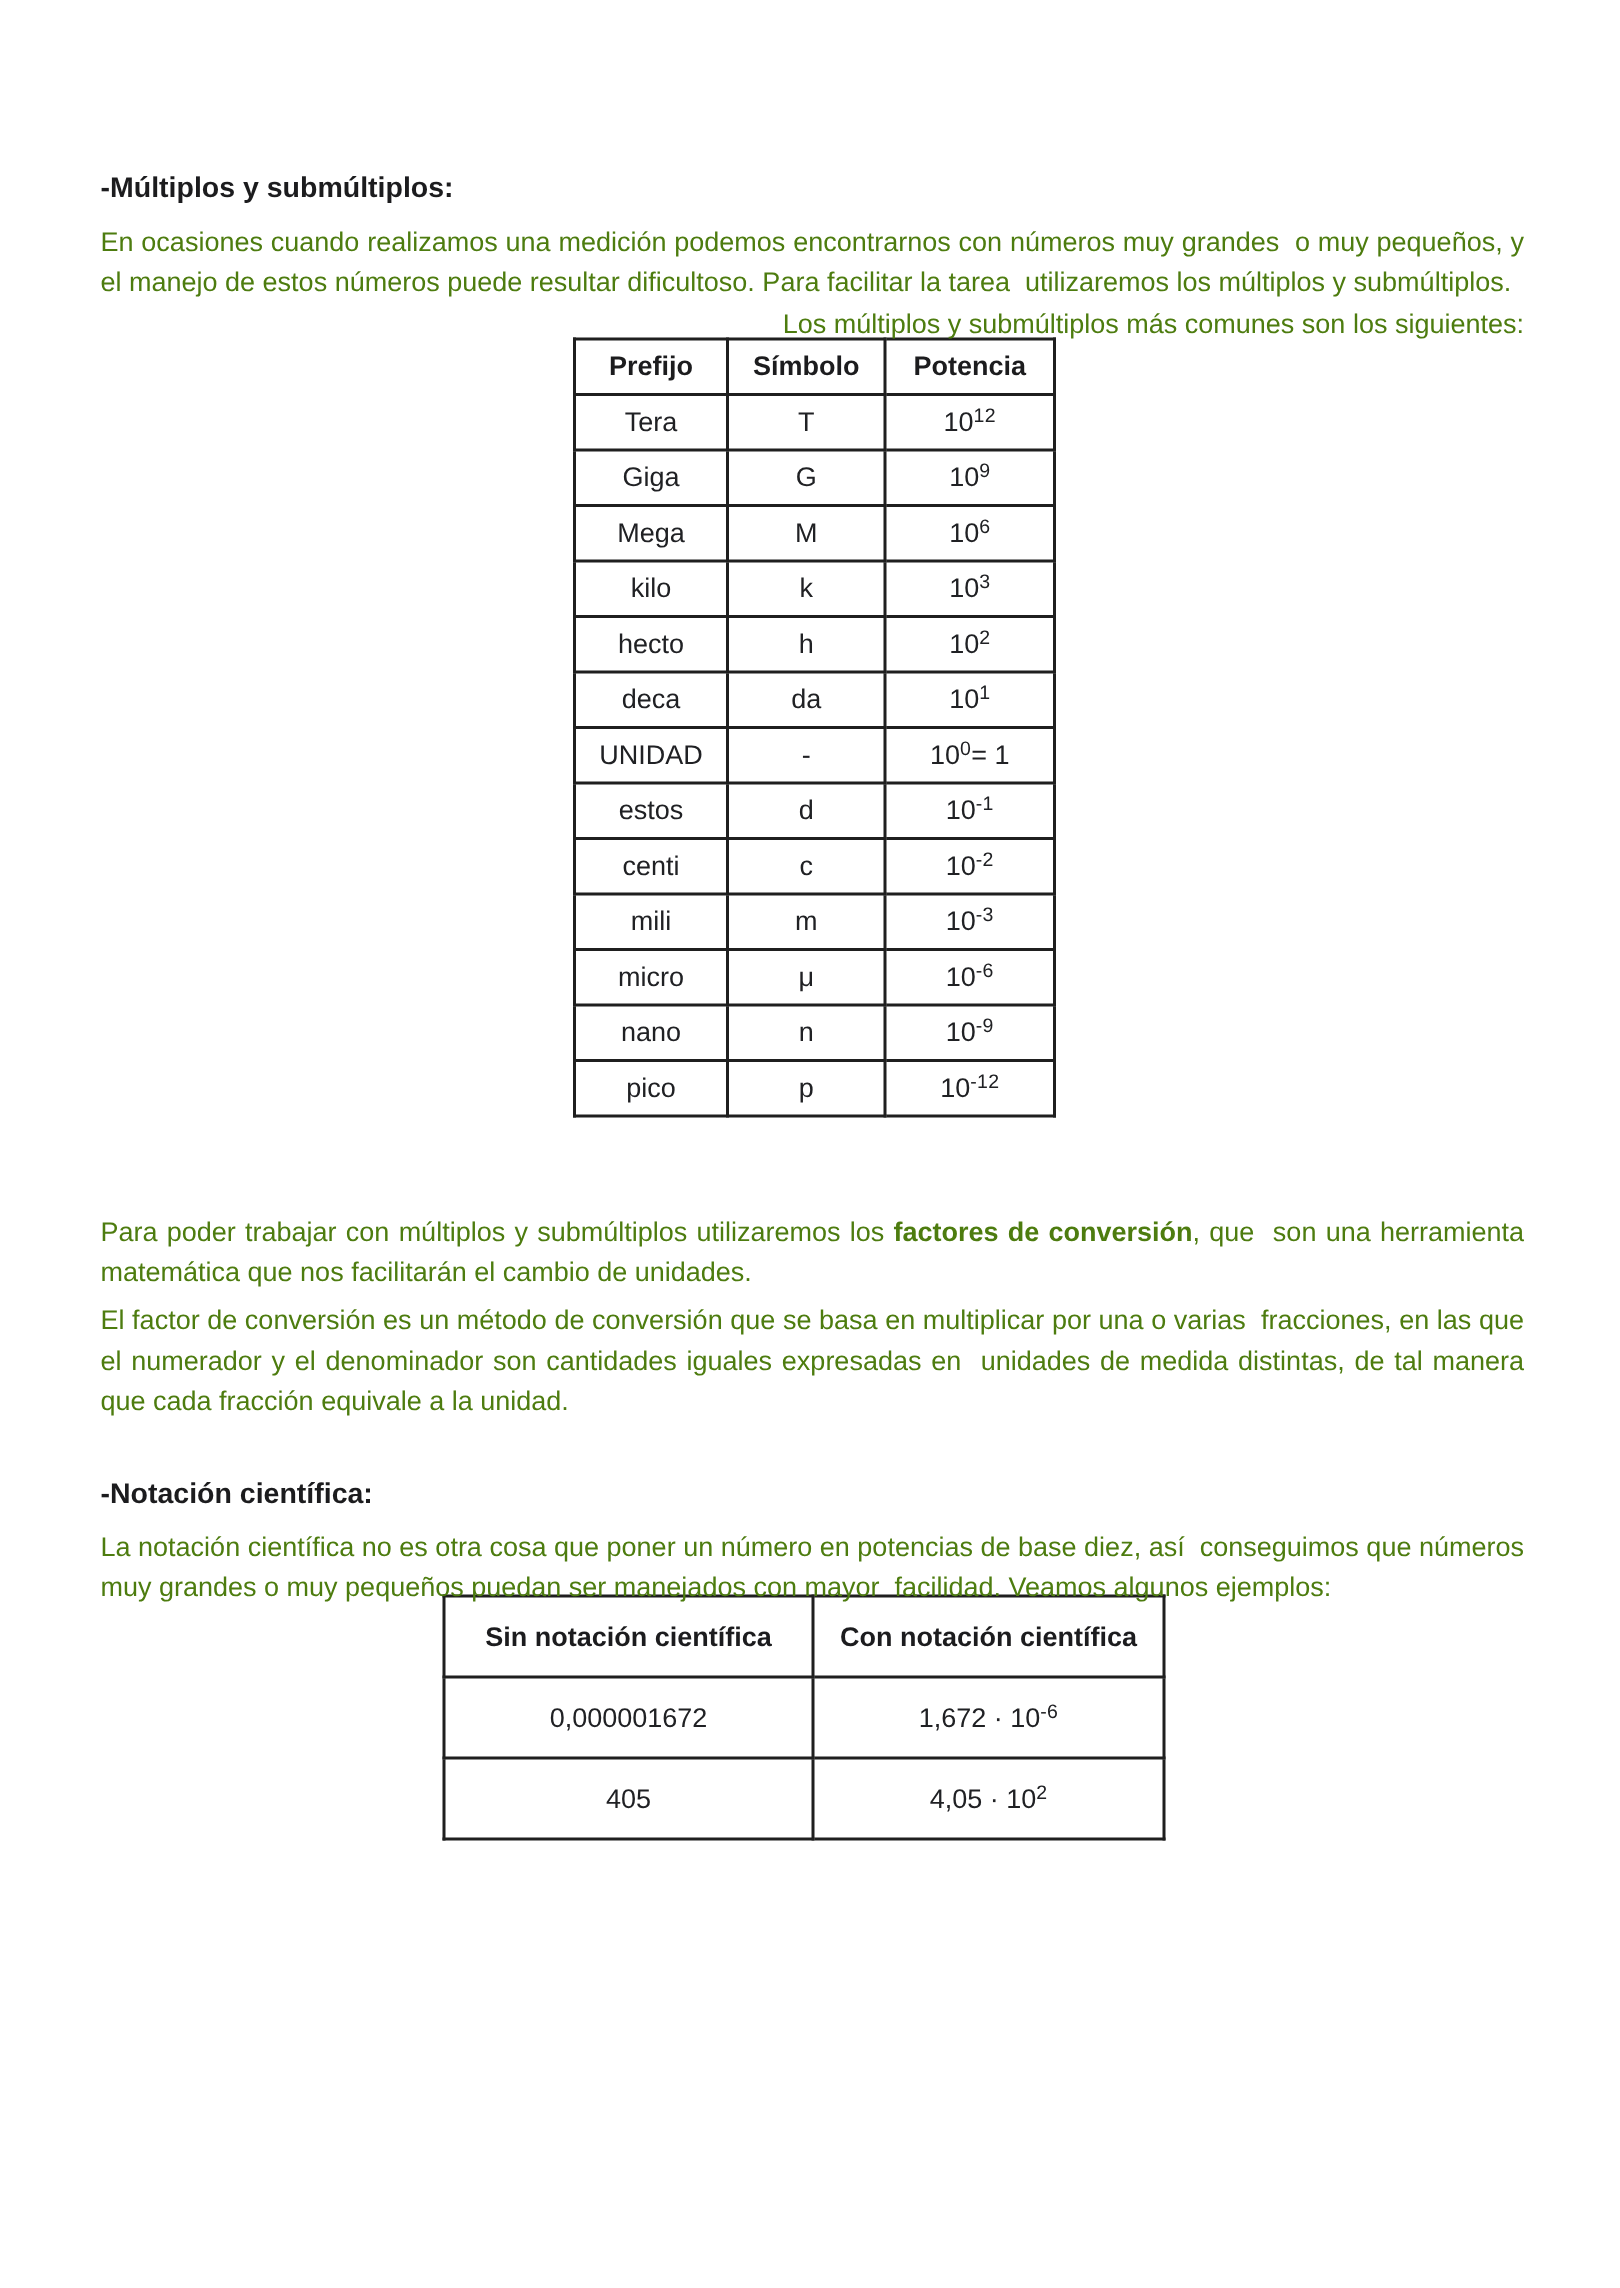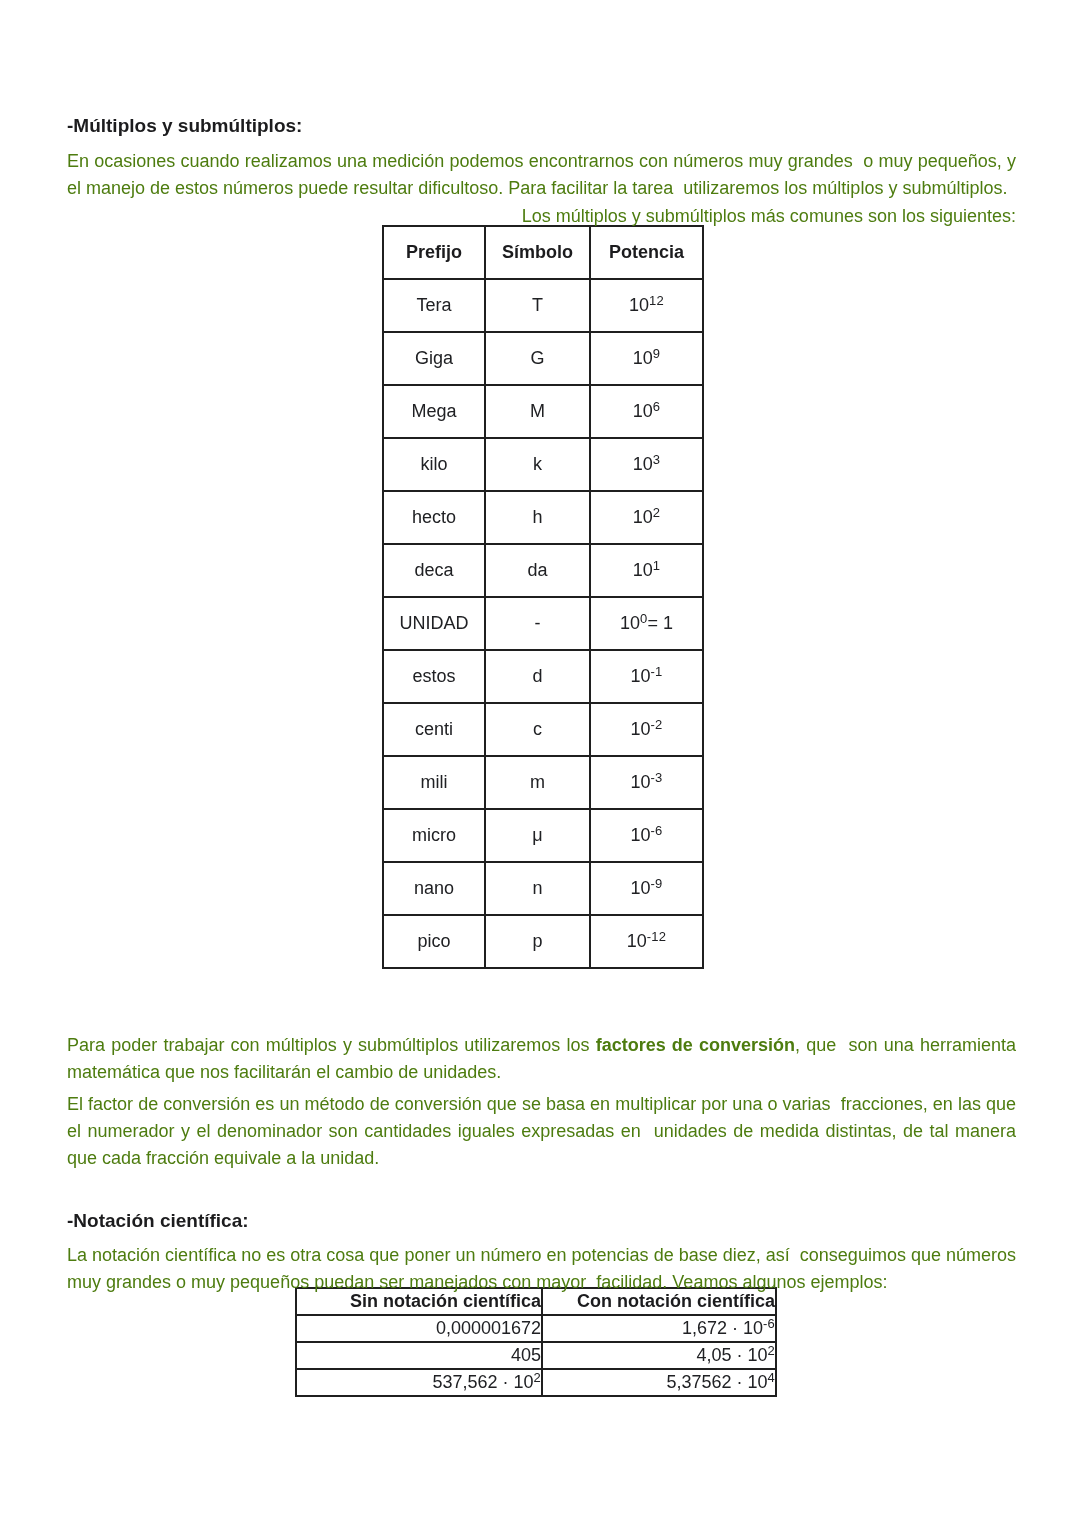--- a/index.html
+++ b/index.html
@@ -30,32 +30,32 @@
   td, th {
     border: 2px solid #1f1f1f;
     text-align: center; vertical-align: middle;
     font-size: 18px; font-weight: 400; color: #202124;
     padding: 0;
   }
   th { font-weight: 700; color: #1c1c1e; }
   sup { font-size: 13px; line-height: 0; vertical-align: 6px; letter-spacing: 0.2px; }
 
   .prefix-table { margin-left: 315px; margin-top: -5px; }
-  .prefix-table td, .prefix-table th { height: 53px; }
+  .prefix-table td, .prefix-table th { height: 37px; }
   .prefix-table .col-prefijo  { width: 102px; }
   .prefix-table .col-simbolo  { width: 105px; }
   .prefix-table .col-potencia { width: 113px; }
 
   .para-conversion1 { margin-top: 63px; }
   .para-conversion2 { margin-top: 5px; }
   .heading-notacion { margin-top: 36px; }
   .para-sci-intro   { margin-top: 8px; }
 
   .notation-table { margin-left: 228px; margin-top: -9px; }
-  .notation-table td, .notation-table th { height: 27px; text-align: right; }
+  .notation-table td, .notation-table th { height: 54px; }
   .notation-table .col-sin { width: 246px; }
   .notation-table .col-con { width: 234px; }
 </style>
 </head>
 <body>
 
 <div class="page">
 
   <div class="doc-heading heading-multiplos">-Múltiplos y submúltiplos:</div>
 
@@ -166,20 +166,16 @@
     </thead>
     <tbody>
         <tr>
           <td>0,000001672</td>
           <td>1,672 · 10<sup>-6</sup></td>
         </tr>
         <tr>
           <td>405</td>
           <td>4,05 · 10<sup>2</sup></td>
         </tr>
-        <tr>
-          <td>537,562 · 10<sup>2</sup></td>
-          <td>5,37562 · 10<sup>4</sup></td>
-        </tr>
       </tbody>
   </table>
 
 </div>
 
 </body></html>

